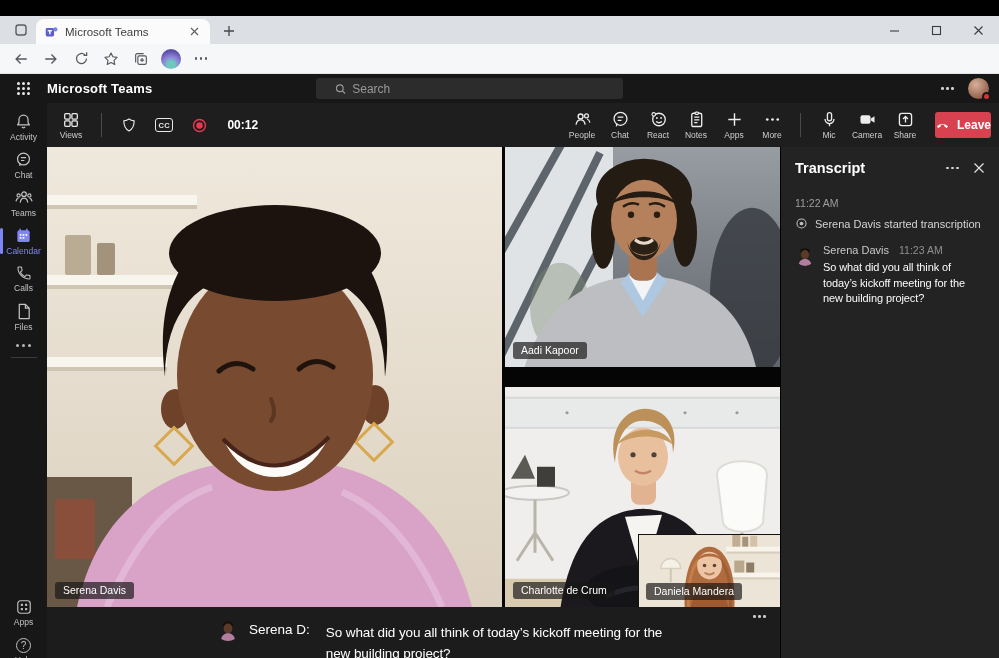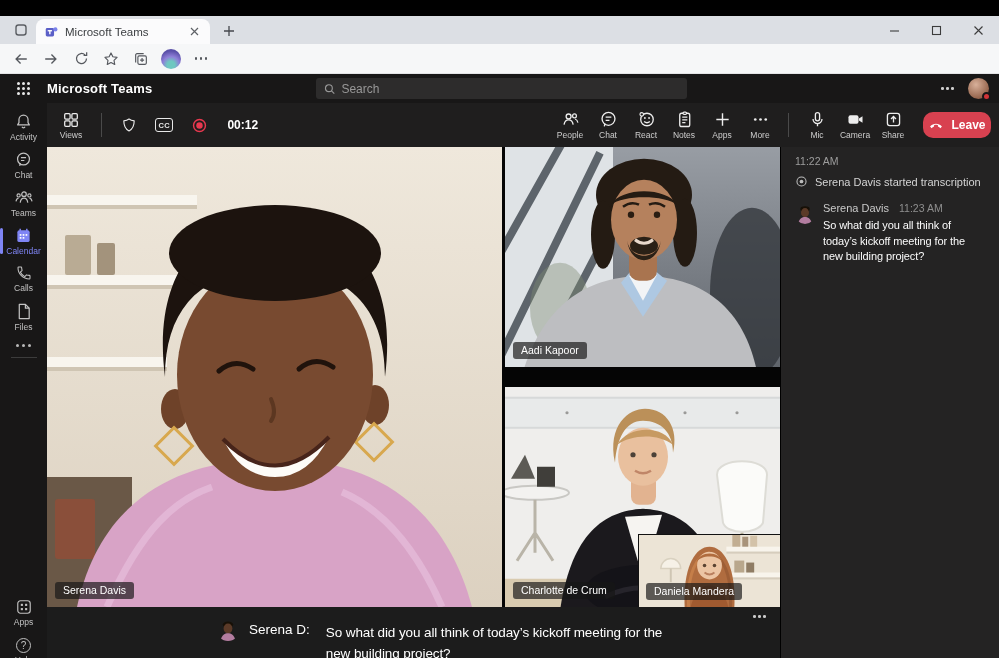--- a/index.html
+++ b/index.html
@@ -23,21 +23,21 @@
   .url { font-size:12px; display:flex; align-items:center; white-space:nowrap; flex:1; }
   .url .scheme { color:#70757c; }
   .url .host { color:#1d2023; font-weight:bold; }
 
   
   .teams-header { height:29px; background:#181717; display:flex; align-items:center; position:relative; flex:0 0 auto; }
   .waffle { width:47px; display:flex; align-items:center; justify-content:center; }
   .waffle-grid { display:grid; grid-template-columns:repeat(3,3px); grid-gap:2px; }
   .waffle-grid i { width:3px; height:3px; background:#e8e8e8; border-radius:50%; }
   .teams-title { color:#fff; font-size:13px; font-weight:bold; letter-spacing:.2px; }
-  .search-box { position:absolute; left:316px; top:4px; width:371px; height:21px; background:#2d2c2c; border-radius:3px; display:flex; align-items:center; padding:0 8px; gap:6px; }
+  .search-box { position:absolute; left:316px; top:4px; width:307px; height:21px; background:#2d2c2c; border-radius:3px; display:flex; align-items:center; padding:0 19px; gap:6px; }
   .search-box input { background:transparent; border:none; outline:none; color:#c8c8c8; font-size:12px; width:100%; font-family:inherit; }
   .search-box input::placeholder { color:#989898; }
   .header-right { position:absolute; right:10px; display:flex; align-items:center; gap:14px; }
   .dots3 { display:flex; gap:2.5px; align-items:center; }
   .dots3 i { width:2.6px; height:2.6px; border-radius:50%; background:#cfcfcf; }
   .header-avatar { width:21px; height:21px; border-radius:50%; background:radial-gradient(circle at 38% 32%, #d8b09a, #9a6a52 65%, #6e4334); position:relative; }
   .header-avatar .badge { position:absolute; right:-2px; bottom:-2px; width:9px; height:9px; border-radius:50%; background:#d13438; border:2px solid #181717; }
 
   
   .app-body { flex:1; display:flex; min-height:0; }
@@ -56,21 +56,21 @@
 
   
   .meet-toolbar { height:44px; background:#1f1e1e; display:flex; align-items:center; padding:0 8px 0 6px; gap:4px; flex:0 0 auto; }
   .tb-btn { display:flex; flex-direction:column; align-items:center; justify-content:center; gap:1px; min-width:36px; height:40px; }
   .tb-btn .lbl { font-size:8.5px; color:#cdcdcd; }
   .tb-divider { width:1px; height:24px; background:#4a4a4a; margin:0 8px; }
   .indicator { display:flex; align-items:center; margin:0 7px; }
   .cc-box { border:1.4px solid #e8e8e8; border-radius:3px; color:#e8e8e8; font-size:7.5px; font-weight:bold; padding:1.5px 2.5px; letter-spacing:.3px; }
   .timer { color:#fff; font-size:12px; font-weight:bold; margin-left:8px; }
   .tb-right { margin-left:auto; display:flex; align-items:center; gap:2px; }
-  .leave-btn { width:68px; height:26px; background:#d84150; border-radius:10px; display:flex; align-items:center; justify-content:center; gap:7px; margin-left:10px; }
+  .leave-btn { width:56px; height:26px; background:#d84150; border-radius:3px; display:flex; align-items:center; justify-content:center; gap:7px; margin-left:10px; }
   .leave-btn span { color:#fff; font-size:12px; font-weight:bold; }
 
   
   .content { flex:1; display:flex; min-height:0; }
   .stage { width:733px; display:flex; flex-direction:column; background:#050505; flex:0 0 auto; }
   .videos { height:460px; display:flex; gap:3px; flex:0 0 auto; }
   .tile { position:relative; overflow:hidden; background:#222; }
   .tile svg { display:block; width:100%; height:100%; }
   .tile-main { width:455px; height:460px; }
   .right-col { width:275px; display:flex; flex-direction:column; gap:20px; }
@@ -565,20 +565,31 @@
             <span class="cap-text">So what did you all think of today’s kickoff meeting for the new building project?</span>
             <span class="cap-more dots3">
                 <i style="background:#c9c9c9"></i>
                 <i style="background:#c9c9c9"></i>
                 <i style="background:#c9c9c9"></i>
               </span>
           </div>
         </div>
 
         <div class="transcript">
+          <div class="tr-header">
+            <span class="tr-title">Transcript</span>
+            <span class="dots3">
+                <i style="background:#d2d2d2"></i>
+                <i style="background:#d2d2d2"></i>
+                <i style="background:#d2d2d2"></i>
+              </span>
+            <svg width="12" height="12" viewBox="0 0 12 12">
+                <path d="M1.5 1.5 L10.5 10.5 M10.5 1.5 L1.5 10.5" stroke="#dedede" stroke-width="1.3"></path>
+              </svg>
+          </div>
           <div class="tr-body">
             <div class="tr-time">11:22 AM</div>
             <div class="tr-event">
               <svg width="13" height="13" viewBox="0 0 16 16">
                   <circle cx="8" cy="8" r="5.6" fill="none" stroke="#bdbdbd" stroke-width="1.3"></circle>
                   <circle cx="8" cy="8" r="2.3" fill="#bdbdbd"></circle>
                 </svg>
               <span>Serena Davis started transcription</span>
             </div>
             <div class="tr-entry">

